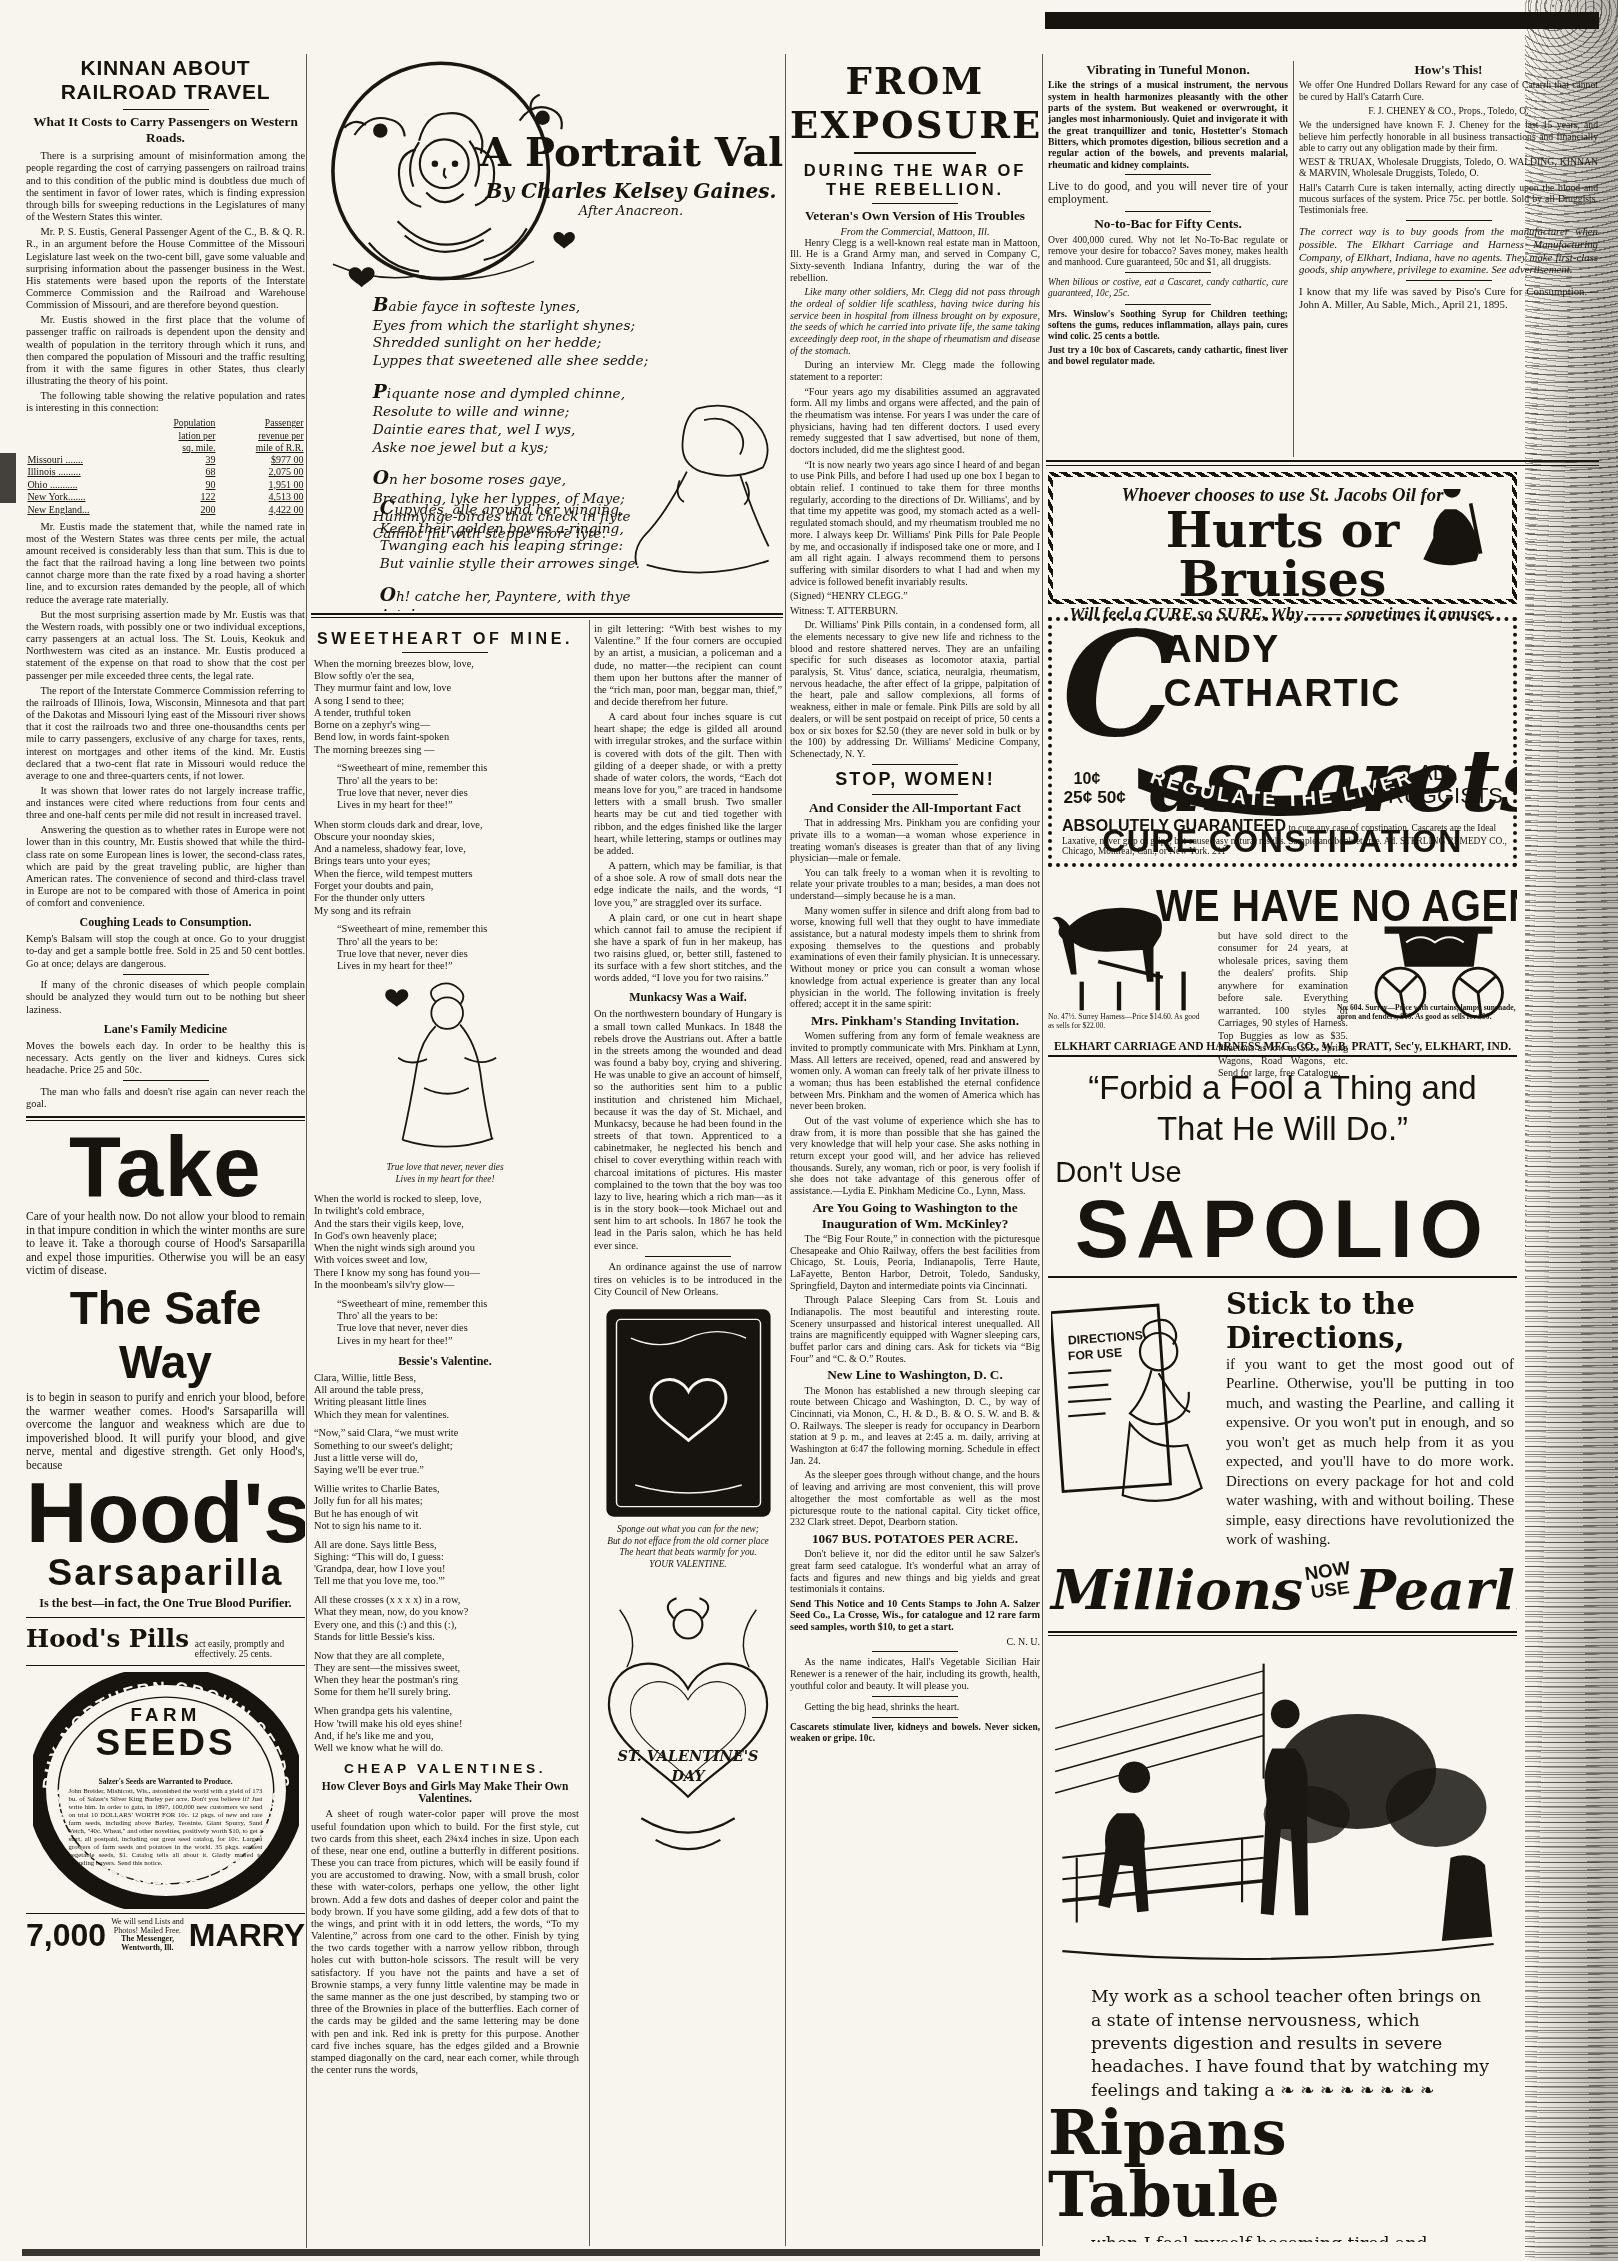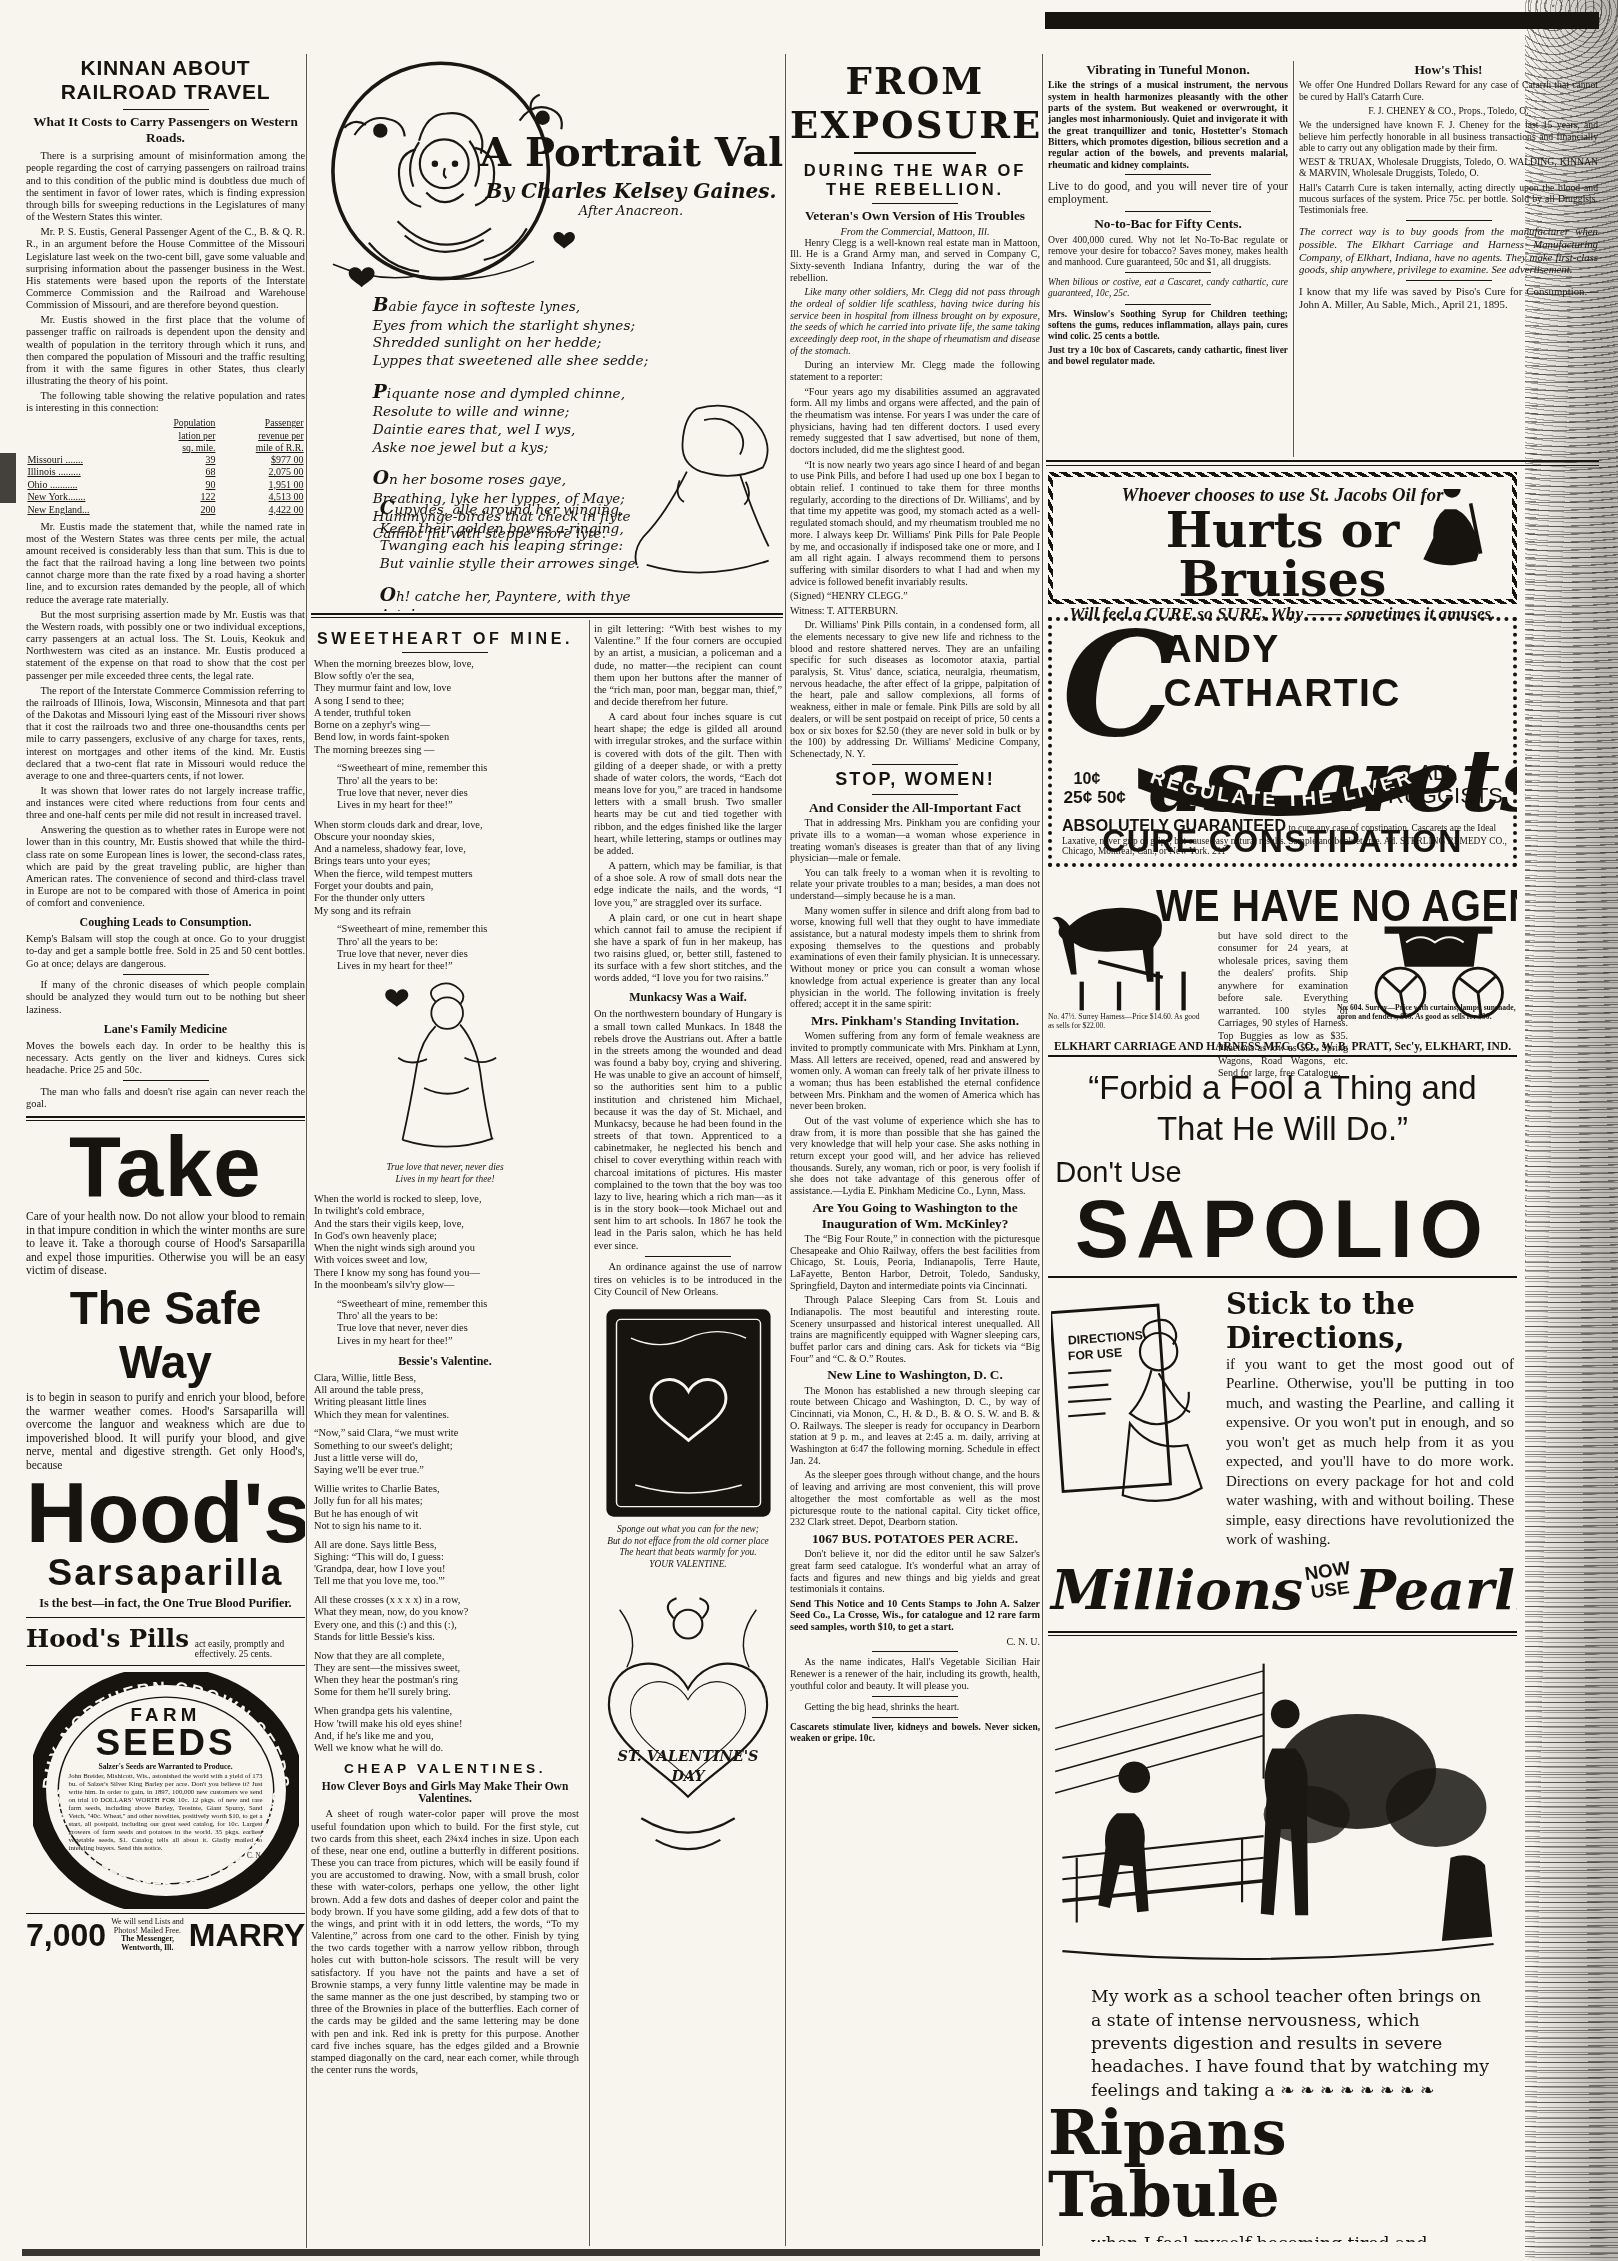--- a/index.html
+++ b/index.html
@@ -180,21 +180,21 @@
         <text font-family="Liberation Sans,sans-serif" font-size="24" font-weight="bold" fill="#f7f5ee" letter-spacing="3">
           <textPath href="#ringtop" startOffset="50%" text-anchor="middle">BUY NORTHERN GROWN SEEDS</textPath>
         </text>
         <text font-family="Liberation Sans,sans-serif" font-size="21" font-weight="bold" fill="#f7f5ee" letter-spacing="1">
           <textPath href="#ringbot" startOffset="50%" text-anchor="middle">JOHN A. SALZER SEED CO. LACROSSE WIS.</textPath>
         </text>
       </svg>
       <div style="position:absolute;left:36px;top:32px;width:194px;text-align:center;">
         <div style="font-family:'Liberation Sans',sans-serif;font-weight:bold;font-size:18.7px;letter-spacing:4.3px;">FARM</div>
         <div style="font-family:'Liberation Sans',sans-serif;font-weight:bold;font-size:37px;letter-spacing:2.9px;line-height:.9;">SEEDS</div>
-        <div style="font-size:7.6px;font-weight:bold;margin-top:3px;">Salzer's Seeds are Warranted to Produce.</div>
+        <div style="font-size:7.6px;font-weight:bold;margin-top:18px;">Salzer's Seeds are Warranted to Produce.</div>
         <div style="font-size:6.8px;line-height:1.18;text-align:justify;margin-top:1.4px;">John Breider, Mishicott, Wis., astonished the world with a yield of 173 bu. of Salzer's Silver King Barley per acre. Don't you believe it? Just write him. In order to gain, in 1897, 100,000 new customers we send on trial 10 DOLLARS' WORTH FOR 10c. 12 pkgs. of new and rare farm seeds, including above Barley, Teosinte, Giant Spurry, Sand Vetch, "40c. Wheat," and other novelties, positively worth $10, to get a start, all postpaid, including our great seed catalog, for 10c. Largest growers of farm seeds and potatoes in the world. 35 pkgs. earliest vegetable seeds, $1. Catalog tells all about it. Gladly mailed to intending buyers. Send this notice.</div>
         <div style="font-size:7.2px;text-align:right;">C. N.</div>
       </div>
     </div>
 
     <div style="display:flex;align-items:center;gap:4.3px;margin-top:4.3px;border-top:1.4px solid #17140f;padding-top:2.9px;">
       <span style="font-family:'Liberation Sans',sans-serif;font-weight:bold;font-size:32px;">7,000</span>
       <span style="font-size:8px;line-height:1.1;flex:1;text-align:center;">
         <span>We will send Lists and Photos! Mailed Free.</span><br>
         <span class="bold">The Messenger, Wentworth, Ill.</span>

